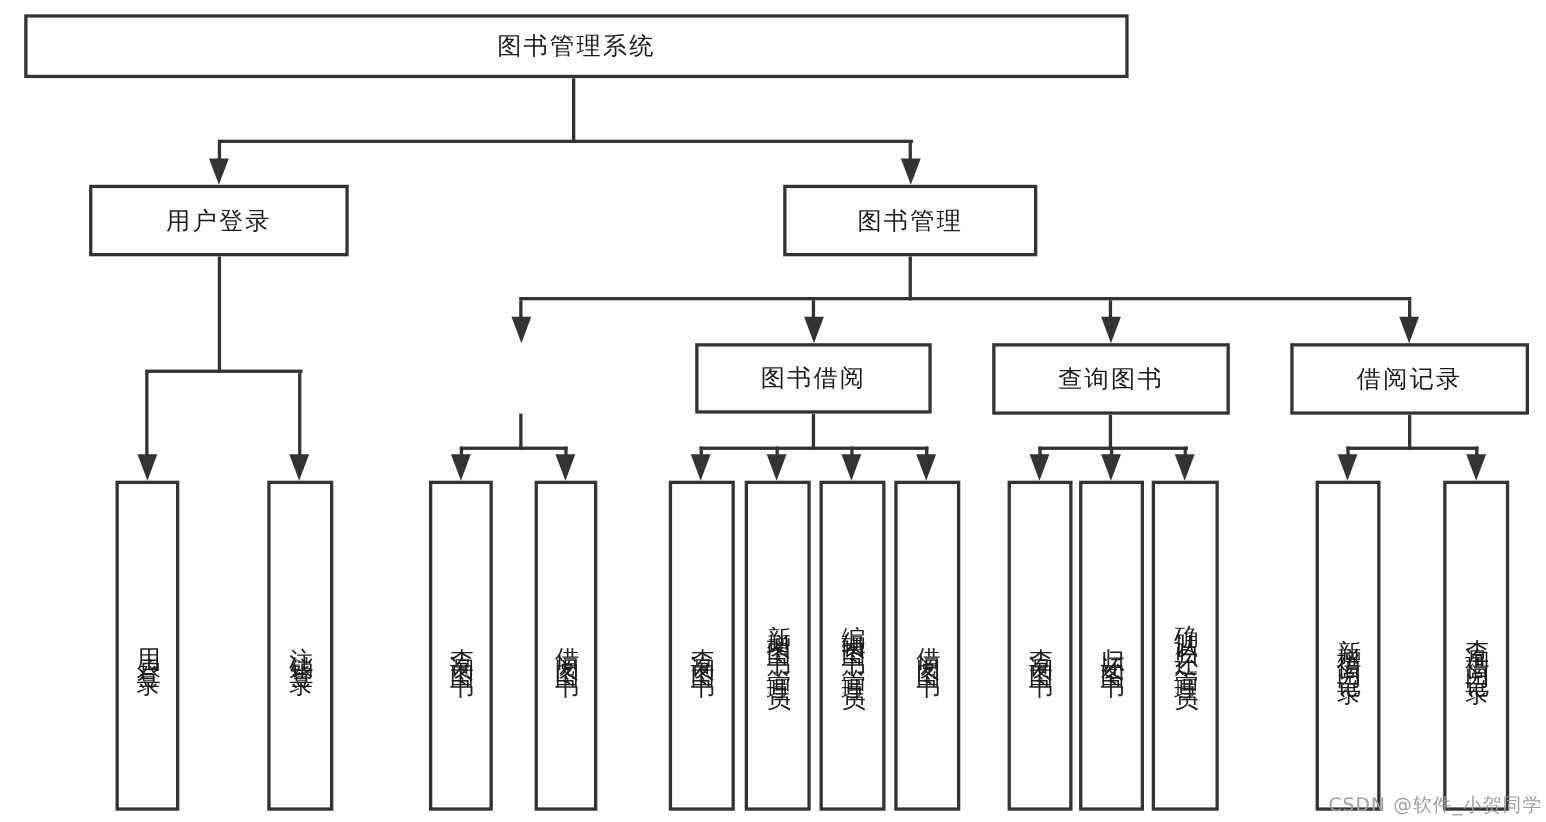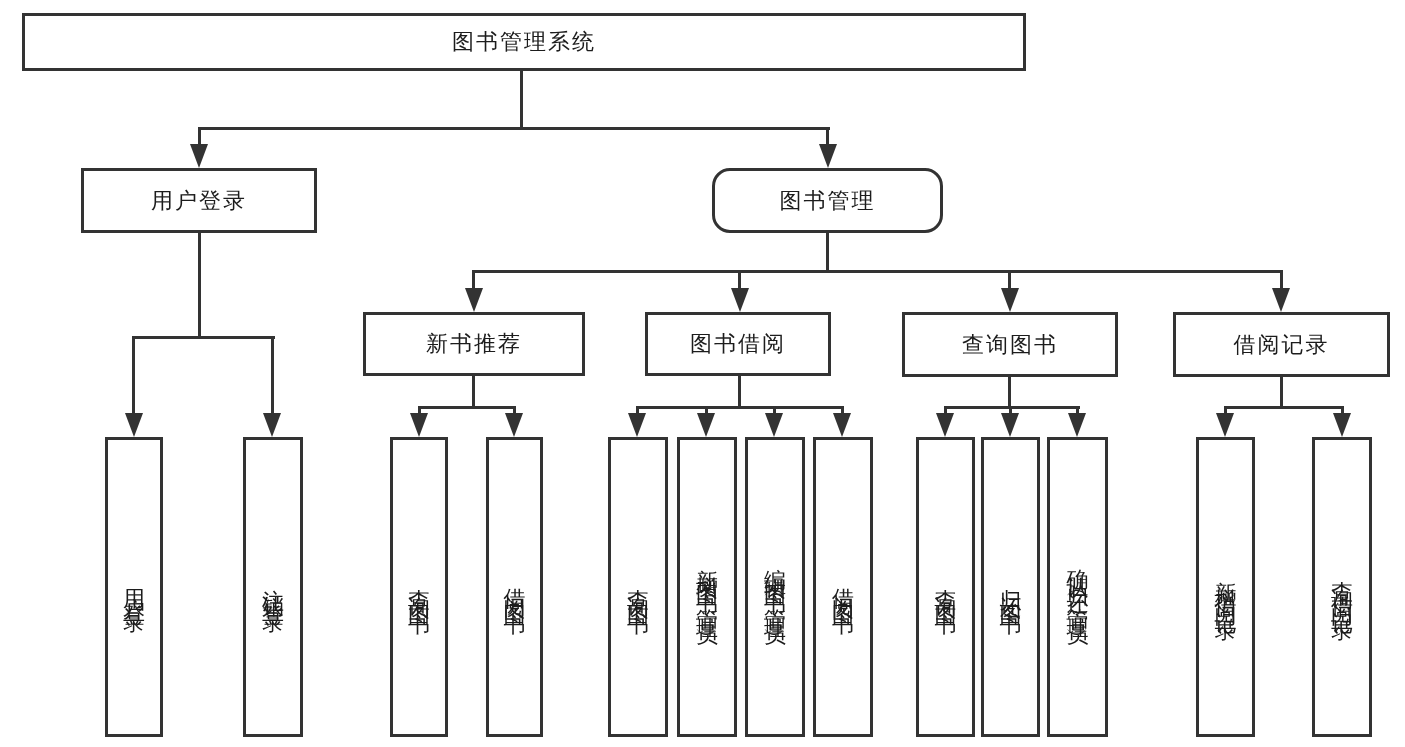--- a/index.html
+++ b/index.html
@@ -115,24 +115,23 @@
   <div class="vl" style="left:1280px;top:377px;height:32px;"></div>
   <div class="hl" style="left:1224px;top:406px;width:120px;"></div>
   <div class="vl" style="left:1224px;top:406px;height:10px;"></div>
   <div class="ah" style="left:1216px;top:413px;"></div>
   <div class="vl" style="left:1341px;top:406px;height:10px;"></div>
   <div class="ah" style="left:1333px;top:413px;"></div>
 
   <div class="hbox" style="left:22px;top:13px;width:1004px;height:58px;">图书管理系统</div>
 
   <div class="hbox" style="left:81px;top:168px;width:236px;height:65px;">用户登录</div>
-  <div class="hbox" style="left:712px;top:168px;width:231px;height:65px;border-radius:18px;">图书管理</div>
+  <div class="hbox" style="left:712px;top:168px;width:231px;height:65px;">图书管理</div>
 
-  <div class="hbox" style="left:363px;top:312px;width:222px;height:64px;">新书推荐</div>
-  <div class="hbox" style="left:645px;top:312px;width:186px;height:64px;">图书借阅</div>
+  <div class="hbox" style="left:632px;top:312px;width:215px;height:64px;">图书借阅</div>
   <div class="hbox" style="left:902px;top:312px;width:216px;height:65px;">查询图书</div>
   <div class="hbox" style="left:1173px;top:312px;width:217px;height:65px;">借阅记录</div>
 
   <div class="vbox" style="left:105px;width:58px;">用户登录</div>
   <div class="vbox" style="left:243px;width:60px;">注销登录</div>
 
   <div class="vbox" style="left:390px;width:58px;">查询图书</div>
   <div class="vbox" style="left:486px;width:57px;">借阅图书</div>
 
   <div class="vbox" style="left:608px;width:60px;">查询图书</div>
@@ -140,14 +139,15 @@
   <div class="vbox" style="left:745px;width:60px;">编辑图书（管理员）</div>
   <div class="vbox" style="left:813px;width:60px;">借阅图书</div>
 
   <div class="vbox" style="left:916px;width:59px;">查询图书</div>
   <div class="vbox" style="left:981px;width:59px;">归还图书</div>
   <div class="vbox" style="left:1047px;width:61px;">确认归还（管理员）</div>
 
   <div class="vbox" style="left:1196px;width:59px;">新增借阅记录</div>
   <div class="vbox" style="left:1312px;width:60px;">查询借阅记录</div>
 
+  <div class="watermark">CSDN @软件_小贺同学</div>
 
 </div>
 
 </body></html>

